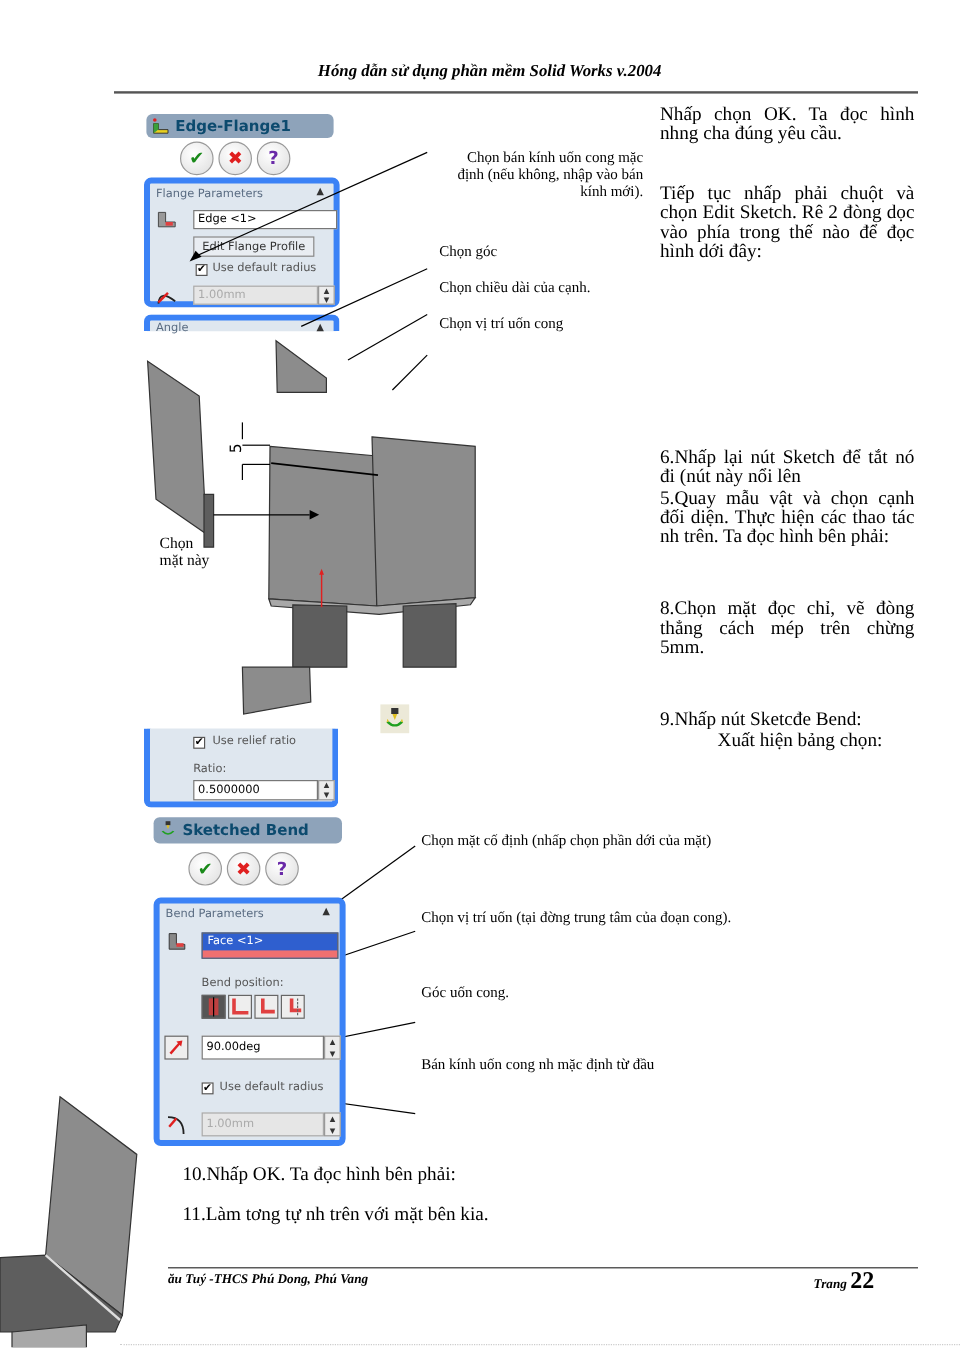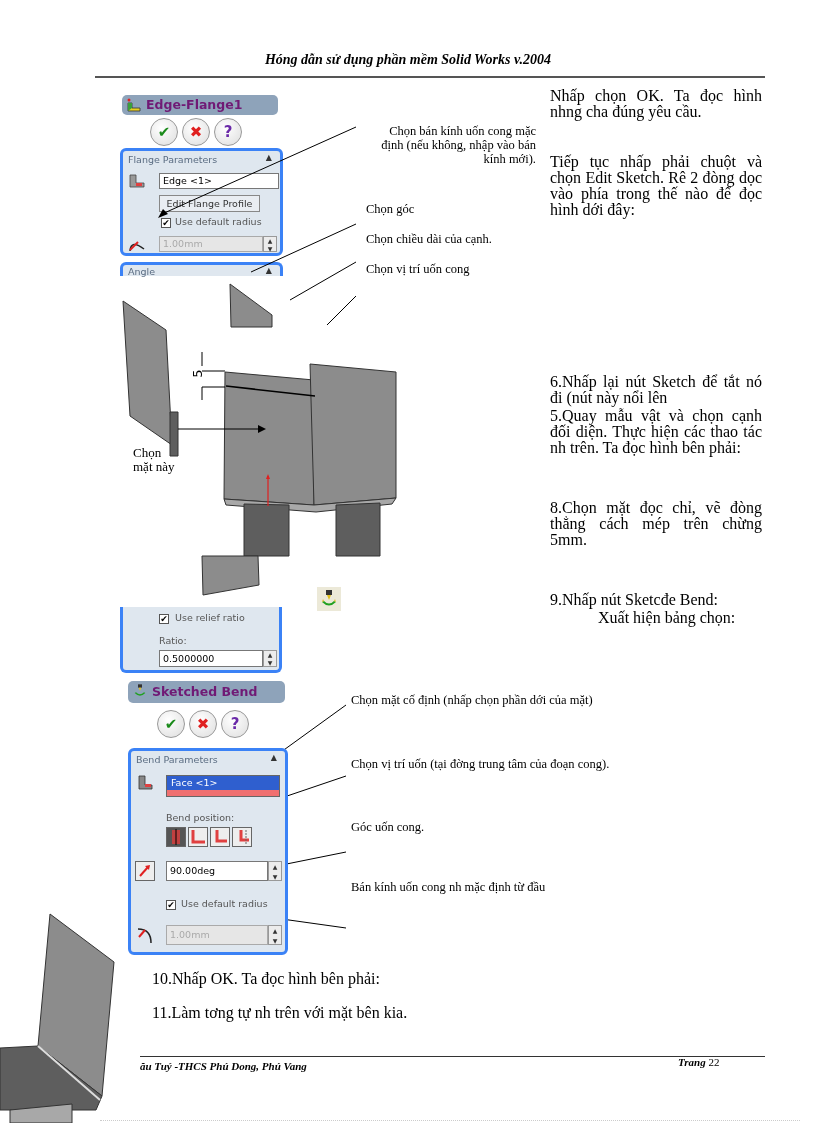--- a/index.html
+++ b/index.html
@@ -3,30 +3,30 @@
 <meta charset="utf-8">
 <style>
   html, body { margin:0; padding:0; background:#fff; }
   body { width:816px; height:1123px; position:relative; overflow:hidden; font-family:"Liberation Serif", serif; color:#000; }
   .abs { position:absolute; }
   .header-title { left:0; width:816px; top:52px; text-align:center; font-style:italic; font-weight:bold; font-size:14px; }
   .header-rule { left:95px; width:670px; top:76px; height:2px; background:#555; }
   .footer-rule { left:140px; width:625px; top:1056px; height:1px; background:#333; }
   .footer-left { left:140px; top:1060px; font-style:italic; font-weight:bold; font-size:11px; }
   .footer-right { left:678px; top:1056px; font-style:italic; font-size:11px; font-weight:bold; }
-  .footer-right .num { font-size:11px; font-weight:normal; font-style:normal; }
+  .footer-right .num { font-size:20px; font-weight:bold; font-style:normal; }
   .bottom-dots { left:100px; width:700px; top:1120px; height:1px; border-top:1px dotted #ccc; }
 
   
-  .pm-title { background:#8ea3ba; border-radius:5px; color:#701a75; font-family:"DejaVu Sans", sans-serif; font-weight:bold; font-size:12.5px; height:20px; line-height:20px; padding-left:24px; box-sizing:border-box; }
+  .pm-title { background:#8ea3ba; border-radius:5px; color:#0c4a6e; font-family:"DejaVu Sans", sans-serif; font-weight:bold; font-size:12.5px; height:20px; line-height:20px; padding-left:24px; box-sizing:border-box; }
   .pm-title .ico { position:absolute; left:4px; top:2px; width:16px; height:16px; }
   .okrow { display:flex; gap:4px; }
   .circbtn { width:26px; height:26px; border-radius:50%; border:1px solid #999; background:radial-gradient(circle at 40% 35%, #fff, #ddd); display:flex; align-items:center; justify-content:center; font-weight:bold; font-size:15px; font-family:"DejaVu Sans", sans-serif; }
   .ok { color:#1a8a1a; } .cancel { color:#e02020; } .help { color:#6a2aa8; }
-  .group { background:#dfe7ef; border:3px solid #3b82f6; border-radius:6px; font-family:"DejaVu Sans", sans-serif; font-size:9.5px; color:#5a6c82; box-sizing:border-box; }
+  .group { background:#dfe7ef; border:5px solid #3b82f6; border-radius:6px; font-family:"DejaVu Sans", sans-serif; font-size:9.5px; color:#5a6c82; box-sizing:border-box; }
   .group .hdr { position:absolute; left:5px; top:3px; }
   .group .collapse { position:absolute; right:8px; top:2px; font-size:8px; color:#333; }
   .field { background:#fff; border:1px solid #777; font-family:"DejaVu Sans", sans-serif; font-size:9.5px; color:#000; padding-left:3px; box-sizing:border-box; }
   .field.disabled { background:#e6e6e6; color:#aaa; border-color:#aaa; }
   .spin { width:14px; background:#ececec; border:1px solid #999; box-sizing:border-box; font-size:6px; text-align:center; line-height:8px; color:#333; }
   .btn { background:#e9edf2; border:1px solid #888; font-family:"DejaVu Sans", sans-serif; font-size:9.5px; color:#333; text-align:center; box-sizing:border-box; }
   .chk { width:10px; height:10px; background:#fff; border:1px solid #555; font-size:9px; line-height:9px; text-align:center; box-sizing:border-box; color:#000; }
   .lbl { font-family:"DejaVu Sans", sans-serif; font-size:9.5px; color:#555; }
 
   .anno { font-family:"Liberation Serif", serif; font-size:12.5px; line-height:14px; }

